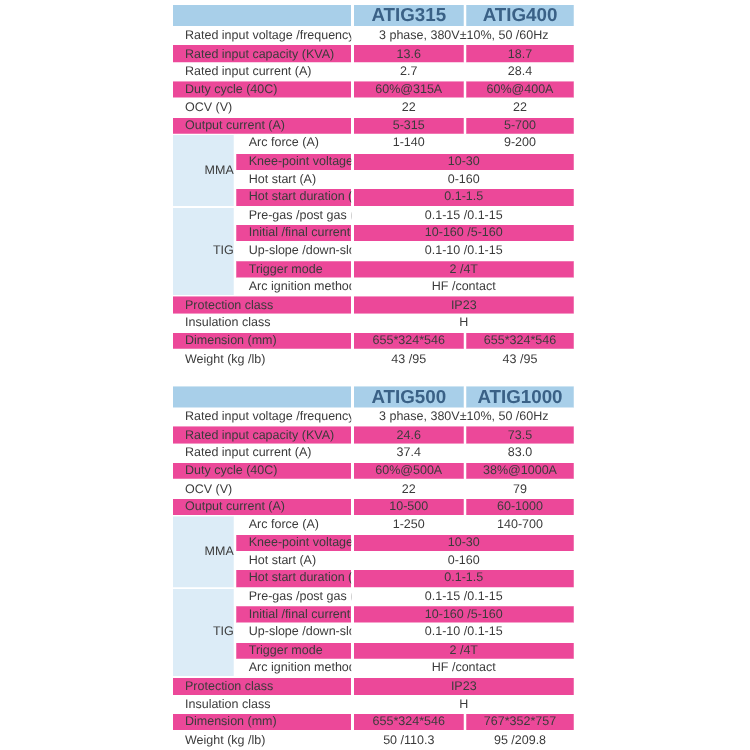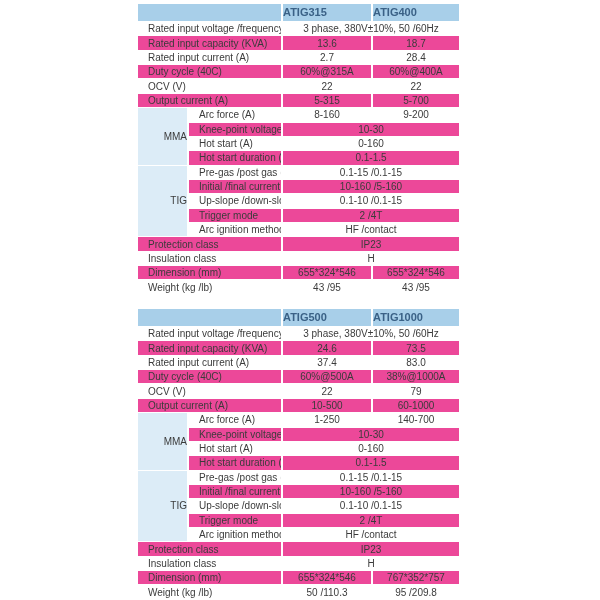--- a/index.html
+++ b/index.html
@@ -30,22 +30,22 @@
     border-bottom: 1px solid #ffffff;
     vertical-align: middle;
     overflow: hidden;
     white-space: nowrap;
   }
   .spec-table thead th {
     height: 17px;
     background: #a8cfe9;
     color: #3a6186;
     font-weight: bold;
-    font-size: 11px;
-    text-align: left;
+    font-size: 15px;
+    text-align: center;
   }
   .spec-table thead th.model { border-left: 2px solid #ffffff; }
   .spec-table td.label { text-align: left; padding-left: 10px; }
   .spec-table td.label.sub { border-left: 2px solid #ffffff; }
   .spec-table td.value { text-align: center; border-left: 2px solid #ffffff; }
   .spec-table td.v2 { border-left: 2px solid #ffffff; }
   .spec-table tr.shade td { background: #ec4899; }
   .spec-table td.group {
     background: #dcecf7;
     text-align: right;
@@ -95,21 +95,21 @@
         <td class="value v2">22</td>
       </tr>
       <tr class="shade">
         <td class="label" colspan="2">Output current (A)</td>
         <td class="value">5-315</td>
         <td class="value v2">5-700</td>
       </tr>
       <tr>
         <td rowspan="4" class="group">MMA</td>
         <td class="label sub">Arc force (A)</td>
-        <td class="value">8-160</td>
+        <td class="value">1-140</td>
         <td class="value v2">9-200</td>
       </tr>
       <tr class="shade">
         <td class="label sub">Knee-point voltage (V)</td>
         <td class="value" colspan="2">10-30</td>
       </tr>
       <tr>
         <td class="label sub">Hot start (A)</td>
         <td class="value" colspan="2">0-160</td>
       </tr>

